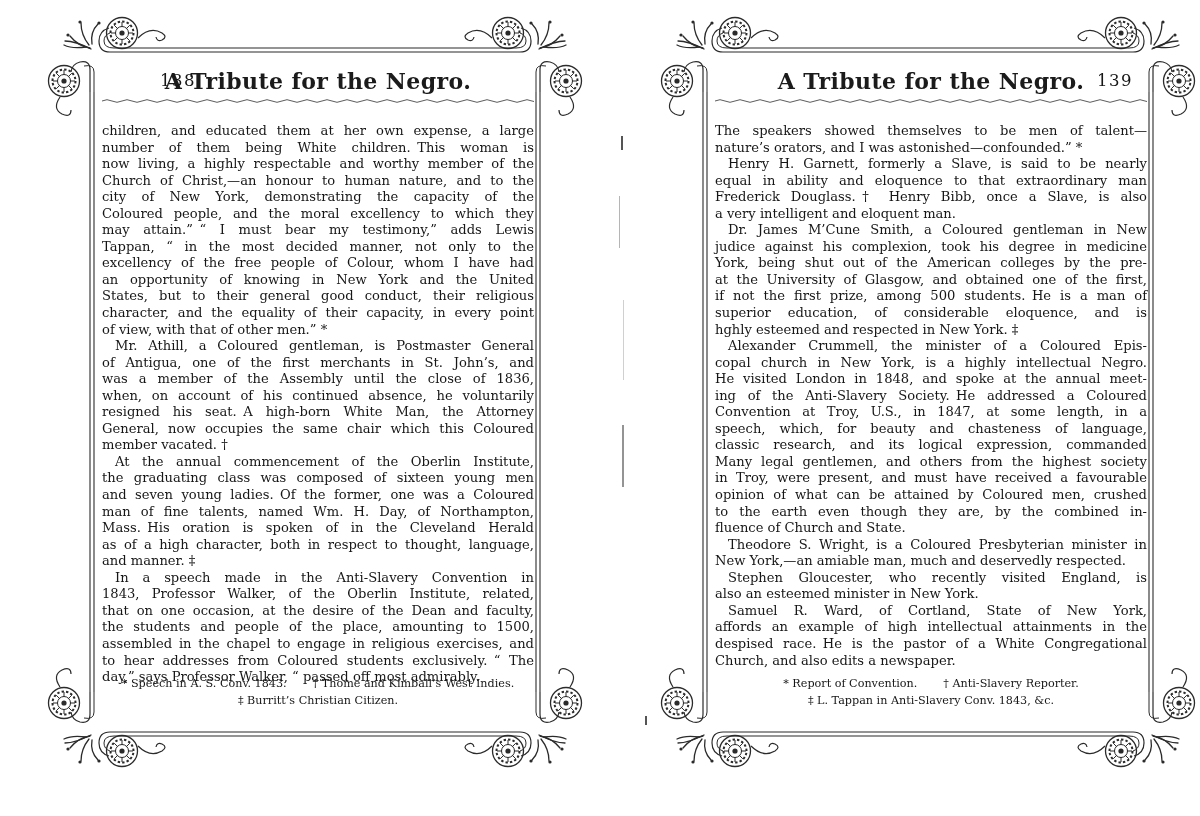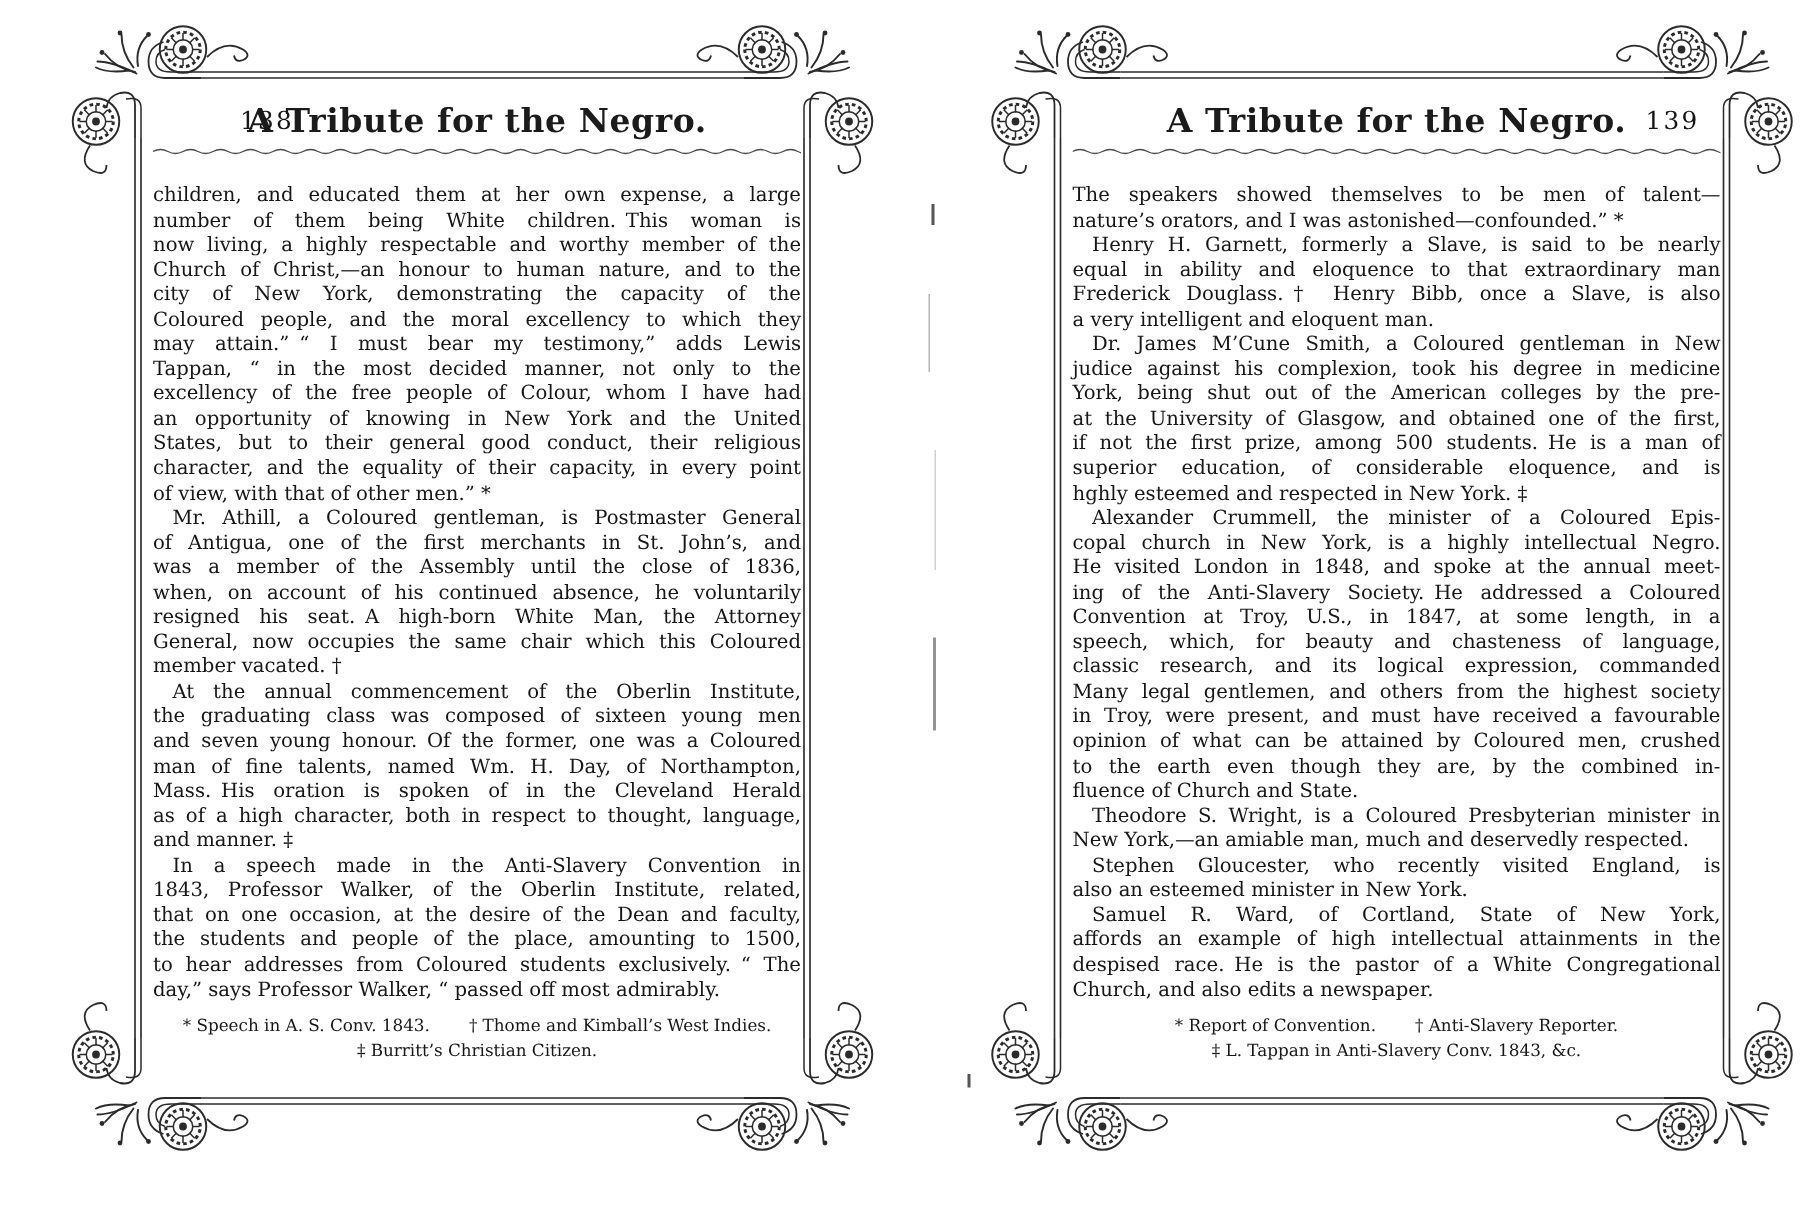--- a/index.html
+++ b/index.html
@@ -112,31 +112,32 @@
           <div class="line">of Antigua, one of the first merchants in St. John’s, and</div>
           <div class="line">was a member of the Assembly until the close of 1836,</div>
           <div class="line">when, on account of his continued absence, he voluntarily</div>
           <div class="line">resigned his seat. A high-born White Man, the Attorney</div>
           <div class="line">General, now occupies the same chair which this Coloured</div>
           <div class="line last">member vacated. †</div>
         </div>
         <div class="para indent">
           <div class="line">At the annual commencement of the Oberlin Institute,</div>
           <div class="line">the graduating class was composed of sixteen young men</div>
-          <div class="line">and seven young honour. Of the former, one was a Coloured</div>
+          <div class="line">and seven young ladies. Of the former, one was a Coloured</div>
           <div class="line">man of fine talents, named Wm. H. Day, of Northampton,</div>
           <div class="line">Mass. His oration is spoken of in the Cleveland Herald</div>
           <div class="line">as of a high character, both in respect to thought, language,</div>
           <div class="line last">and manner. ‡</div>
         </div>
         <div class="para indent">
           <div class="line">In a speech made in the Anti-Slavery Convention in</div>
           <div class="line">1843, Professor Walker, of the Oberlin Institute, related,</div>
           <div class="line">that on one occasion, at the desire of the Dean and faculty,</div>
           <div class="line">the students and people of the place, amounting to 1500,</div>
+          <div class="line">assembled in the chapel to engage in religious exercises, and</div>
           <div class="line">to hear addresses from Coloured students exclusively. “ The</div>
           <div class="line last">day,” says Professor Walker, “ passed off most admirably.</div>
         </div>
       </div>
     <div class="footnotes">
         <div class="fnrow">
           <span>* Speech in A. S. Conv. 1843.</span>
           <span>† Thome and Kimball’s West Indies.</span>
         </div>
         <div class="fnrow">

